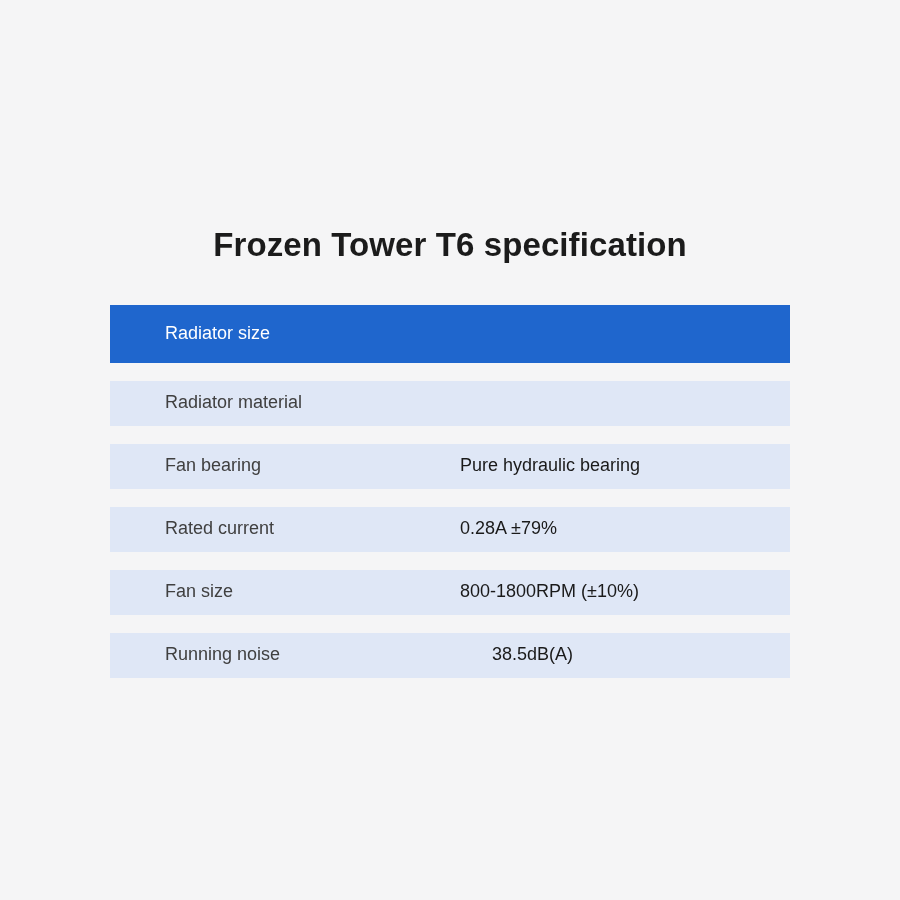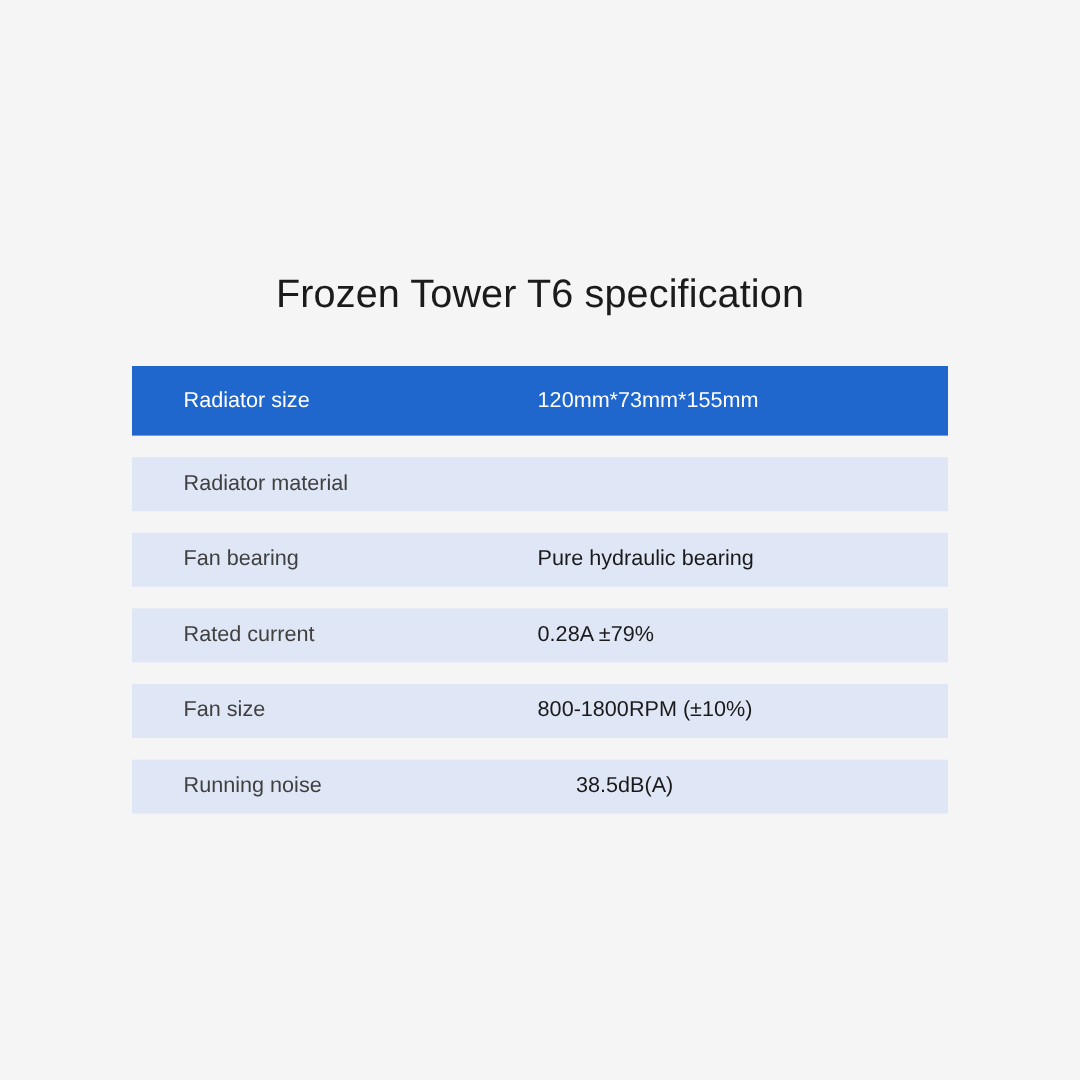--- a/index.html
+++ b/index.html
@@ -24,21 +24,21 @@
 
   .spec-block {
     position: absolute;
     left: 110px;
     top: 225px;
     width: 680px;
   }
 
   .spec-title {
     font-size: 33px;
-    font-weight: 400;
+    font-weight: 700;
     color: #1b1b1b;
     text-align: center;
     letter-spacing: 0.1px;
     line-height: 1.2;
     margin: 0 0 40px 0;
     white-space: nowrap;
   }
 
   .spec-table {
     display: block;
@@ -46,21 +46,21 @@
   }
 
   .spec-row {
     display: flex;
     align-items: center;
     width: 680px;
     box-sizing: border-box;
     background: #dfe7f6;
     height: 45px;
     margin-bottom: 18px;
-    padding-left: 43px;
+    padding-left: 55px;
   }
 
   .spec-row:last-child {
     margin-bottom: 0;
     gap: 32px;
   }
 
   .spec-row.is-header {
     background: #1f66cd;
     height: 58px;
@@ -93,21 +93,20 @@
 <div class="page">
 
   <div class="spec-block">
 
     <h1 class="spec-title">Frozen Tower T6 specification</h1>
 
     <div class="spec-table">
 
       <div class="spec-row is-header">
         <div class="spec-label">Radiator size</div>
-        <div class="spec-value">120mm*73mm*155mm</div>
       </div>
 
       <div class="spec-row">
         <div class="spec-label">Radiator material</div>
       </div>
 
       <div class="spec-row">
         <div class="spec-label">Fan bearing</div>
         <div class="spec-value">Pure hydraulic bearing</div>
       </div>

